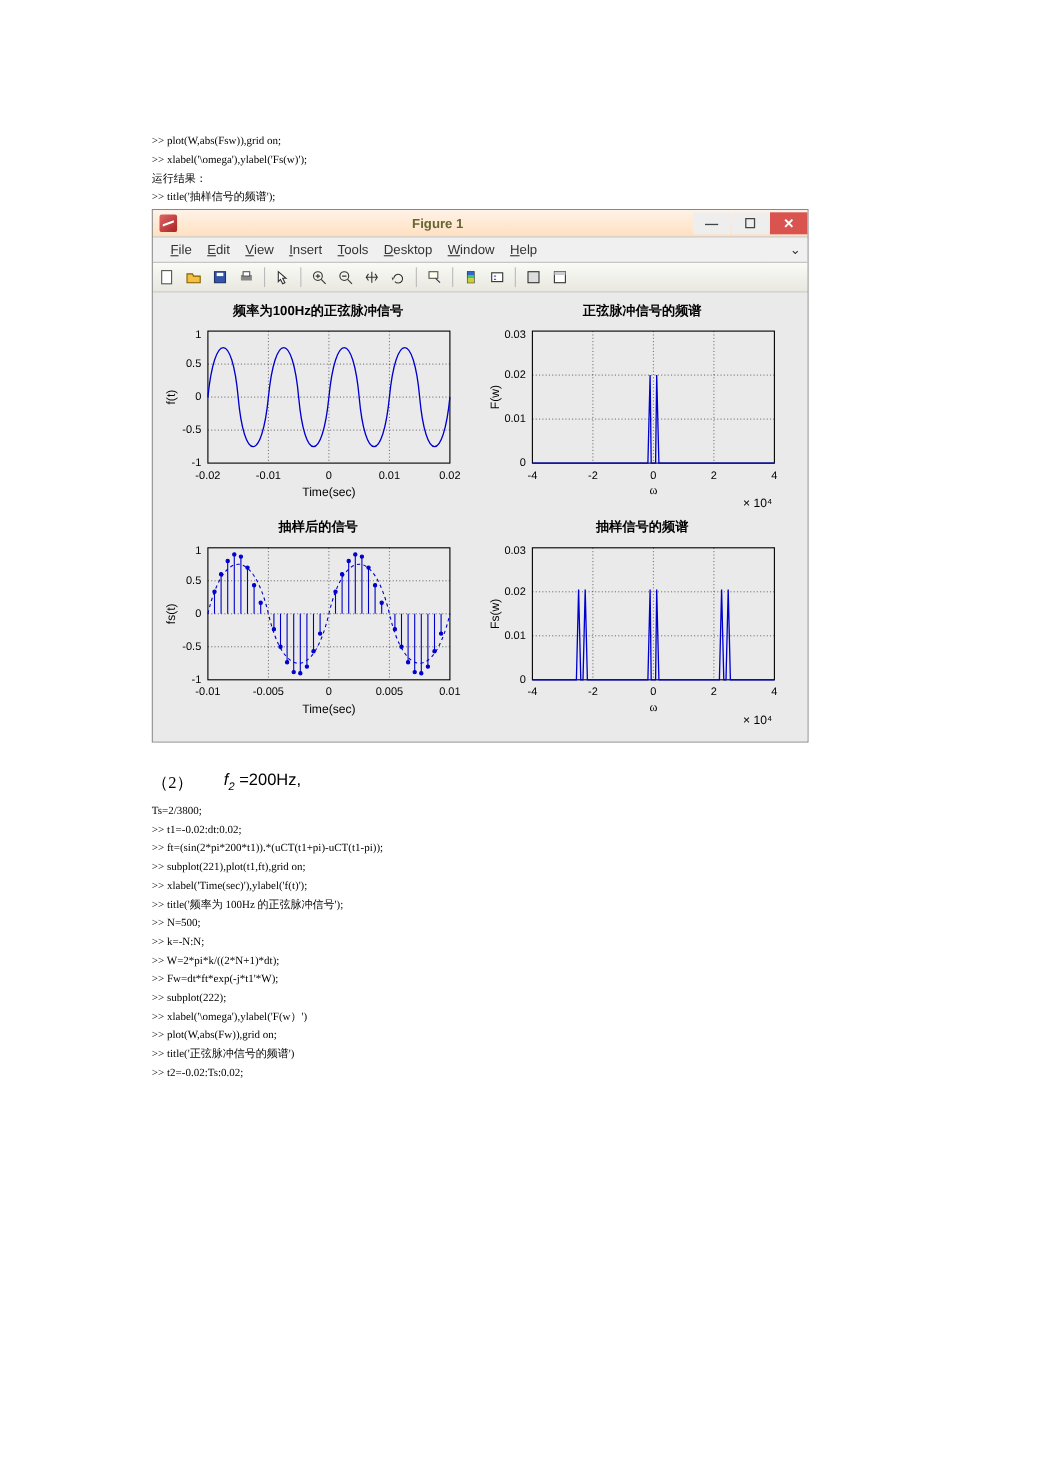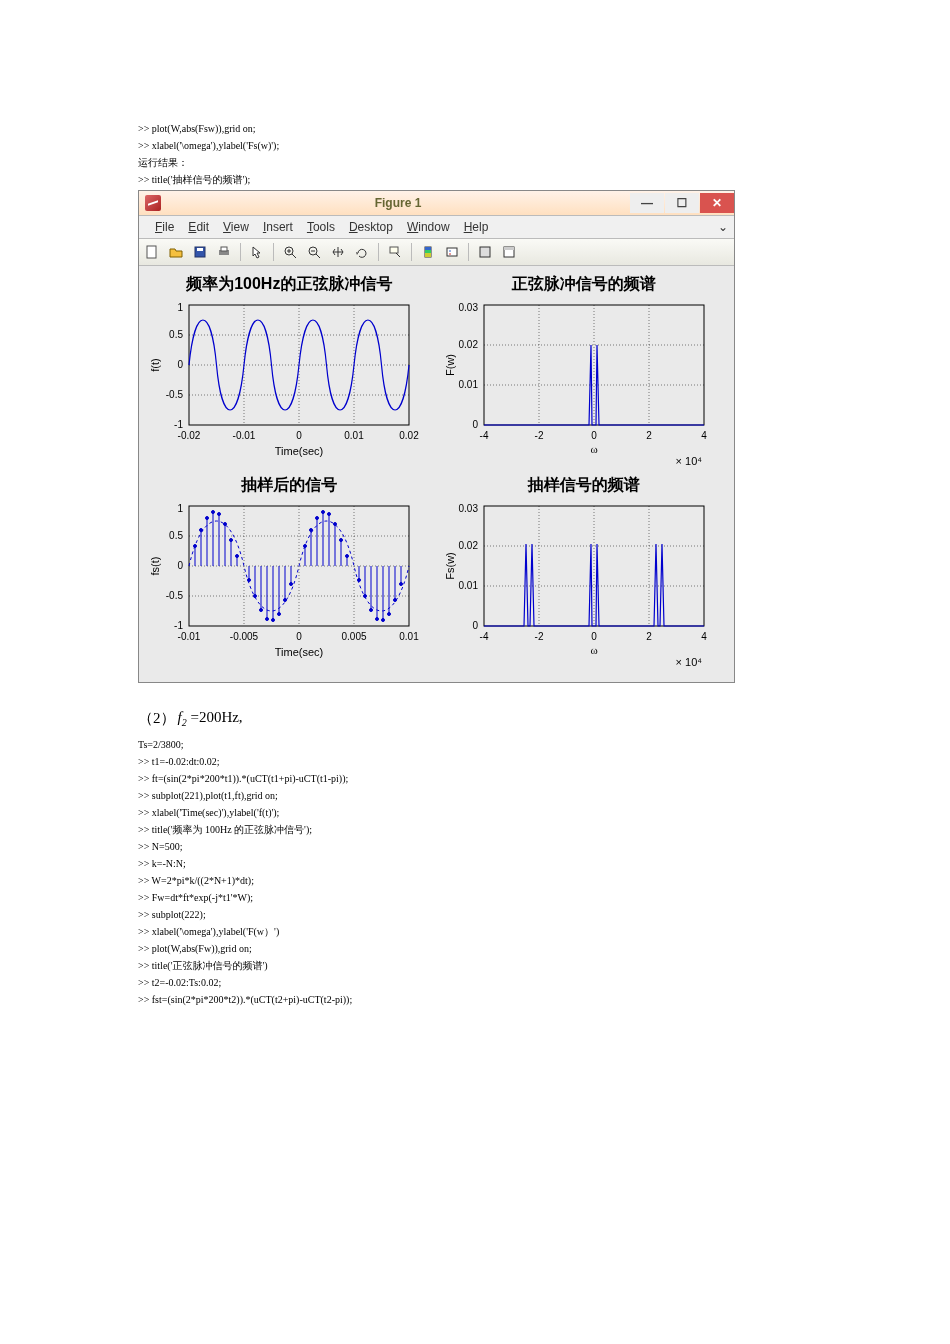--- a/index.html
+++ b/index.html
@@ -115,21 +115,21 @@
     grid-template-columns: 1fr 1fr;
     grid-template-rows: auto auto;
     gap: 8px 6px;
   }
   .subplot {
     position: relative;
   }
   .subplot svg { display:block; }
   .ptitle {
     font-family: "SimSun", sans-serif;
-    font-size: 16px;
+    font-size: 12px;
     text-align: center;
     font-weight: bold;
     margin-bottom: 2px;
     color:#000;
   }
   .axis-label { font-size: 11px; fill:#000; font-family:"Helvetica",sans-serif;}
   .cjk-label { font-size: 11px; fill:#000; font-family:"SimSun",serif;}
   .tick { font-size: 10px; fill:#000; font-family:"Helvetica",sans-serif;}
   .grid line { stroke:#000; stroke-dasharray:1 2; stroke-width:0.5;}
   .axes-box { fill:none; stroke:#000; stroke-width:1;}
@@ -138,23 +138,23 @@
 
   
   .formula-row {
     margin-top: 26px;
     margin-bottom: 8px;
     display:flex; align-items:center;
     font-size: 15px;
   }
   .formula-row .idx { font-family:"SimSun",serif; }
   .formula-row .math {
-    font-family: Liberation Serif, serif;
+    font-family: Liberation Sans, sans-serif;
     font-style: italic;
-    margin-left: 2px;
+    margin-left: 28px;
   }
   .formula-row .math sub { font-size: 10px; font-style: italic;}
 </style>
 </head>
 <body>
 
 <div class="page">
 
   <div class="code-line">&gt;&gt; plot(W,abs(Fsw)),grid on;</div>
   <div class="code-line">&gt;&gt; xlabel('\omega'),ylabel('Fs(w)');</div>
@@ -500,15 +500,14 @@
   <div class="code-line">&gt;&gt; title('频率为 100Hz 的正弦脉冲信号');</div>
   <div class="code-line">&gt;&gt; N=500;</div>
   <div class="code-line">&gt;&gt; k=-N:N;</div>
   <div class="code-line">&gt;&gt; W=2*pi*k/((2*N+1)*dt);</div>
   <div class="code-line">&gt;&gt; Fw=dt*ft*exp(-j*t1'*W);</div>
   <div class="code-line">&gt;&gt; subplot(222);</div>
   <div class="code-line">&gt;&gt; xlabel('\omega'),ylabel('F(w）')</div>
   <div class="code-line">&gt;&gt; plot(W,abs(Fw)),grid on;</div>
   <div class="code-line">&gt;&gt; title('正弦脉冲信号的频谱')</div>
   <div class="code-line">&gt;&gt; t2=-0.02:Ts:0.02;</div>
-  <div class="code-line">&gt;&gt; fst=(sin(2*pi*200*t2)).*(uCT(t2+pi)-uCT(t2-pi));</div>
 
 </div>
 
 </body></html>

